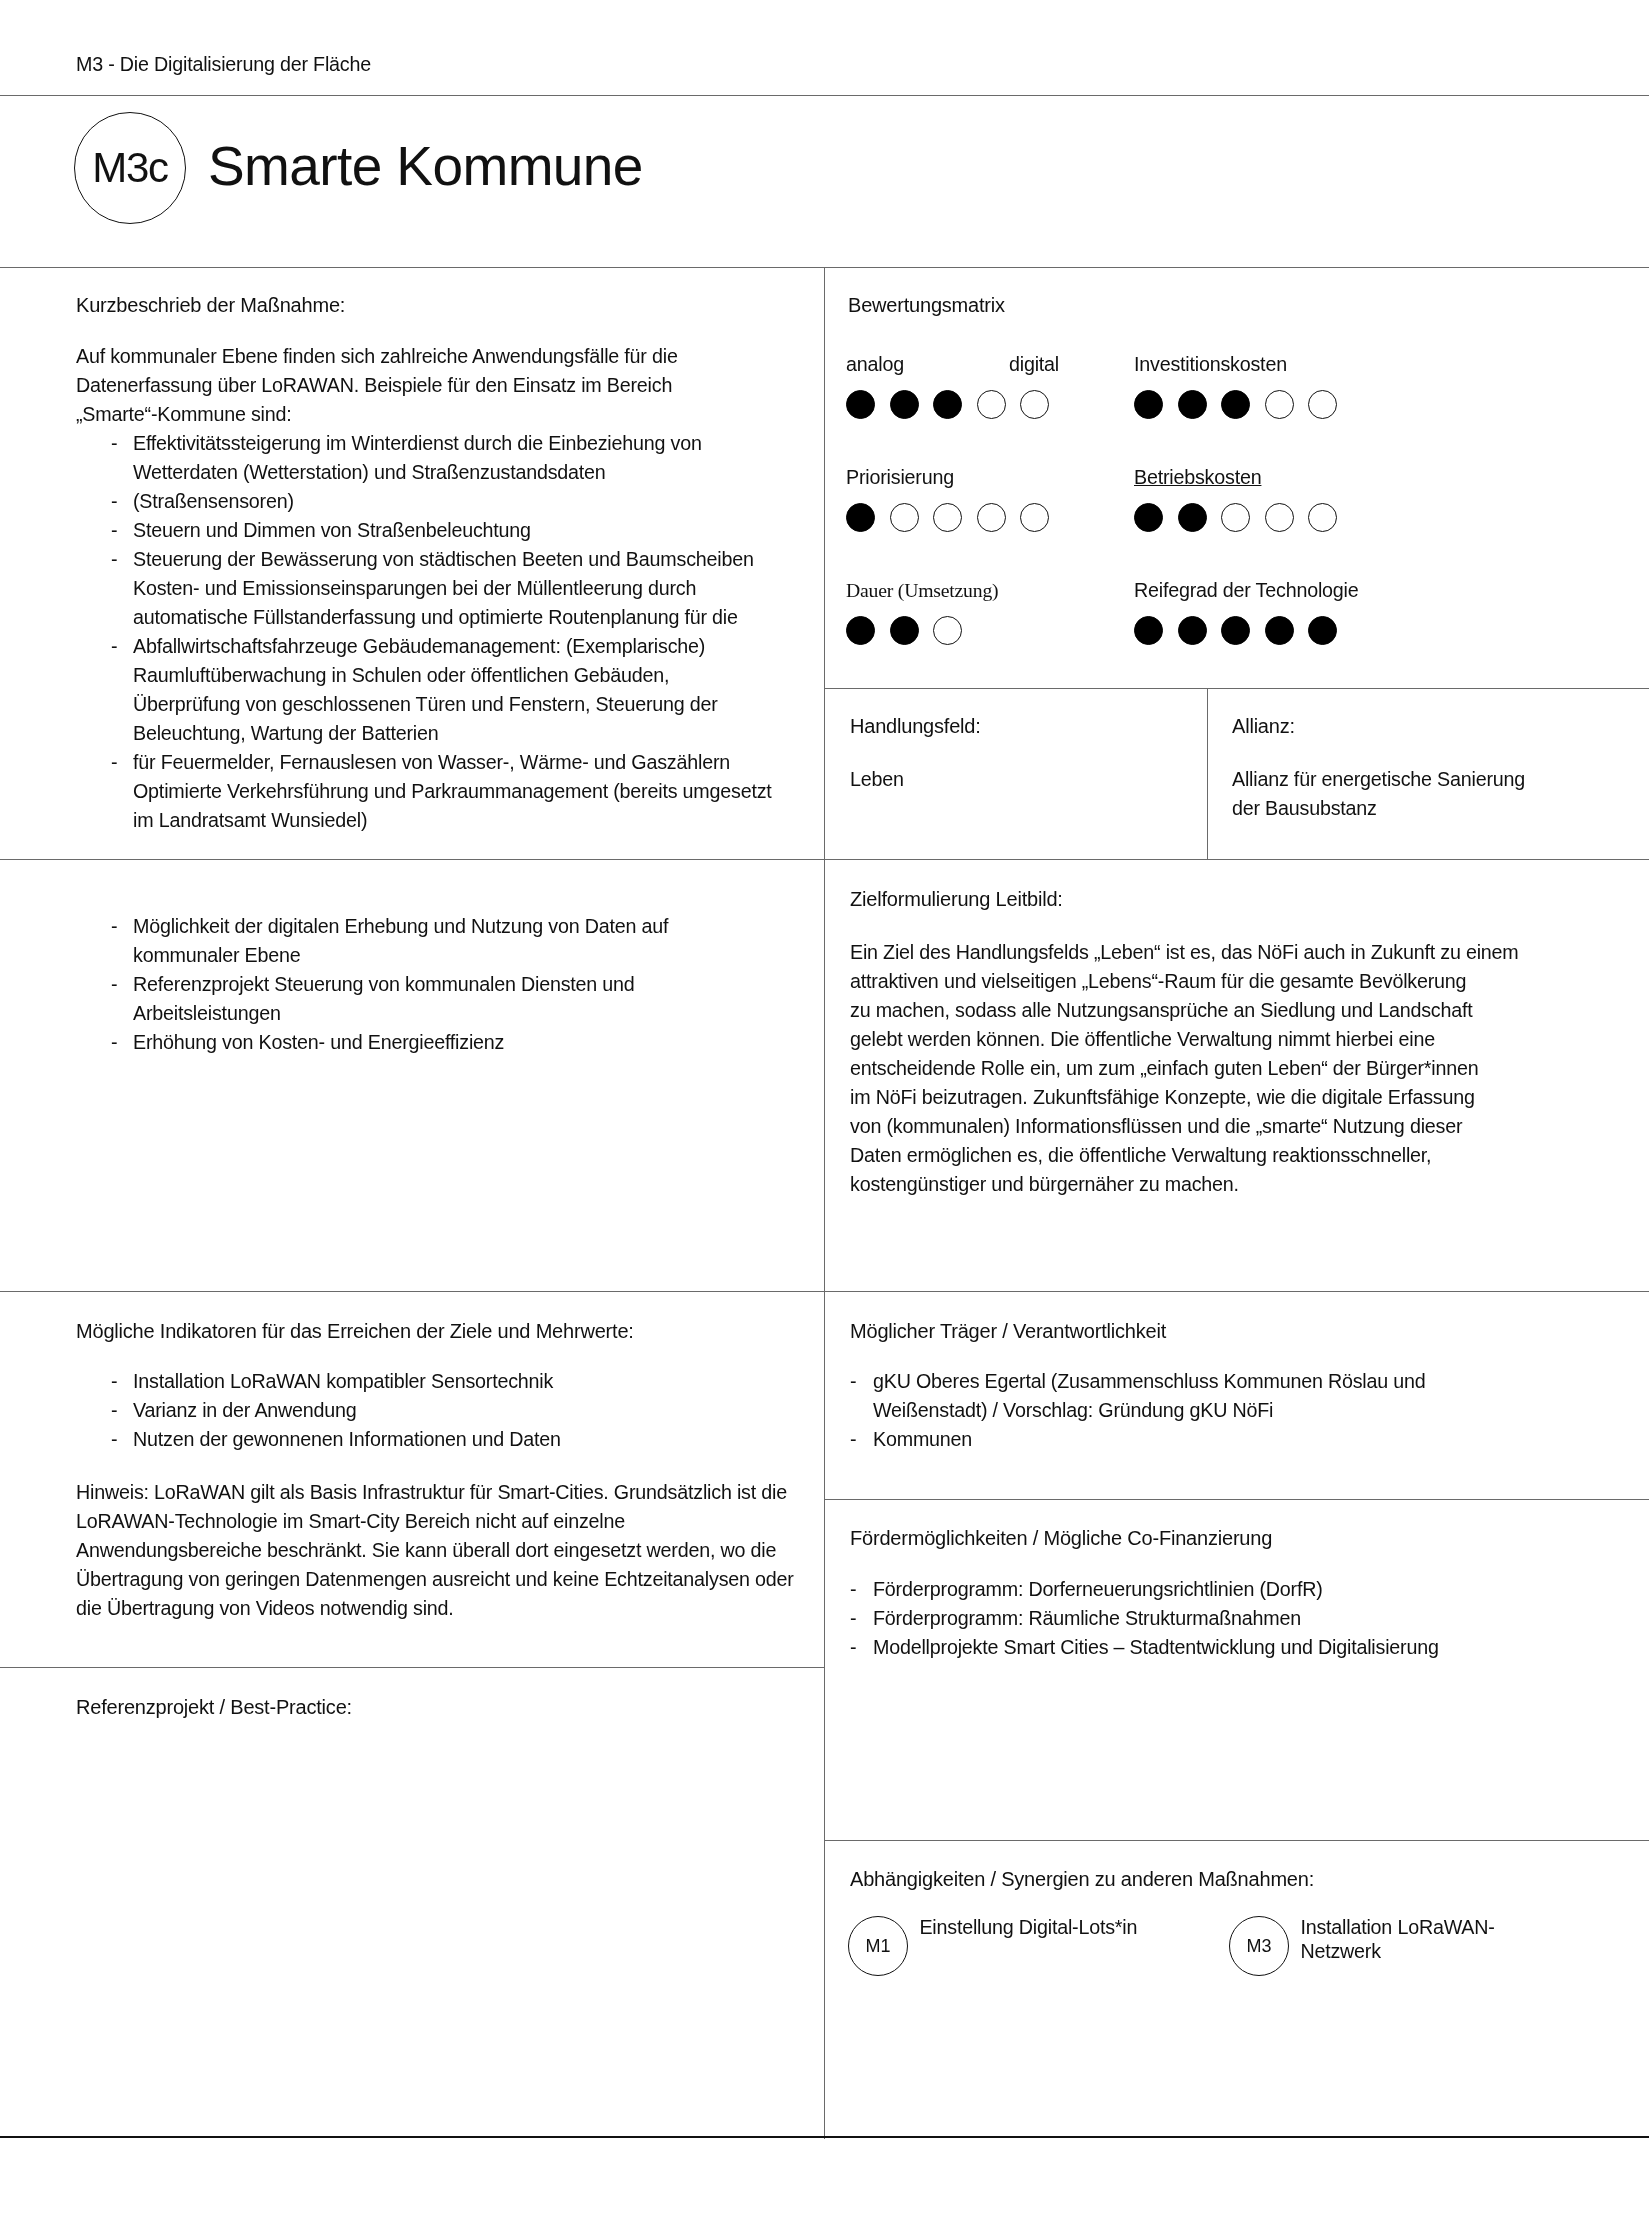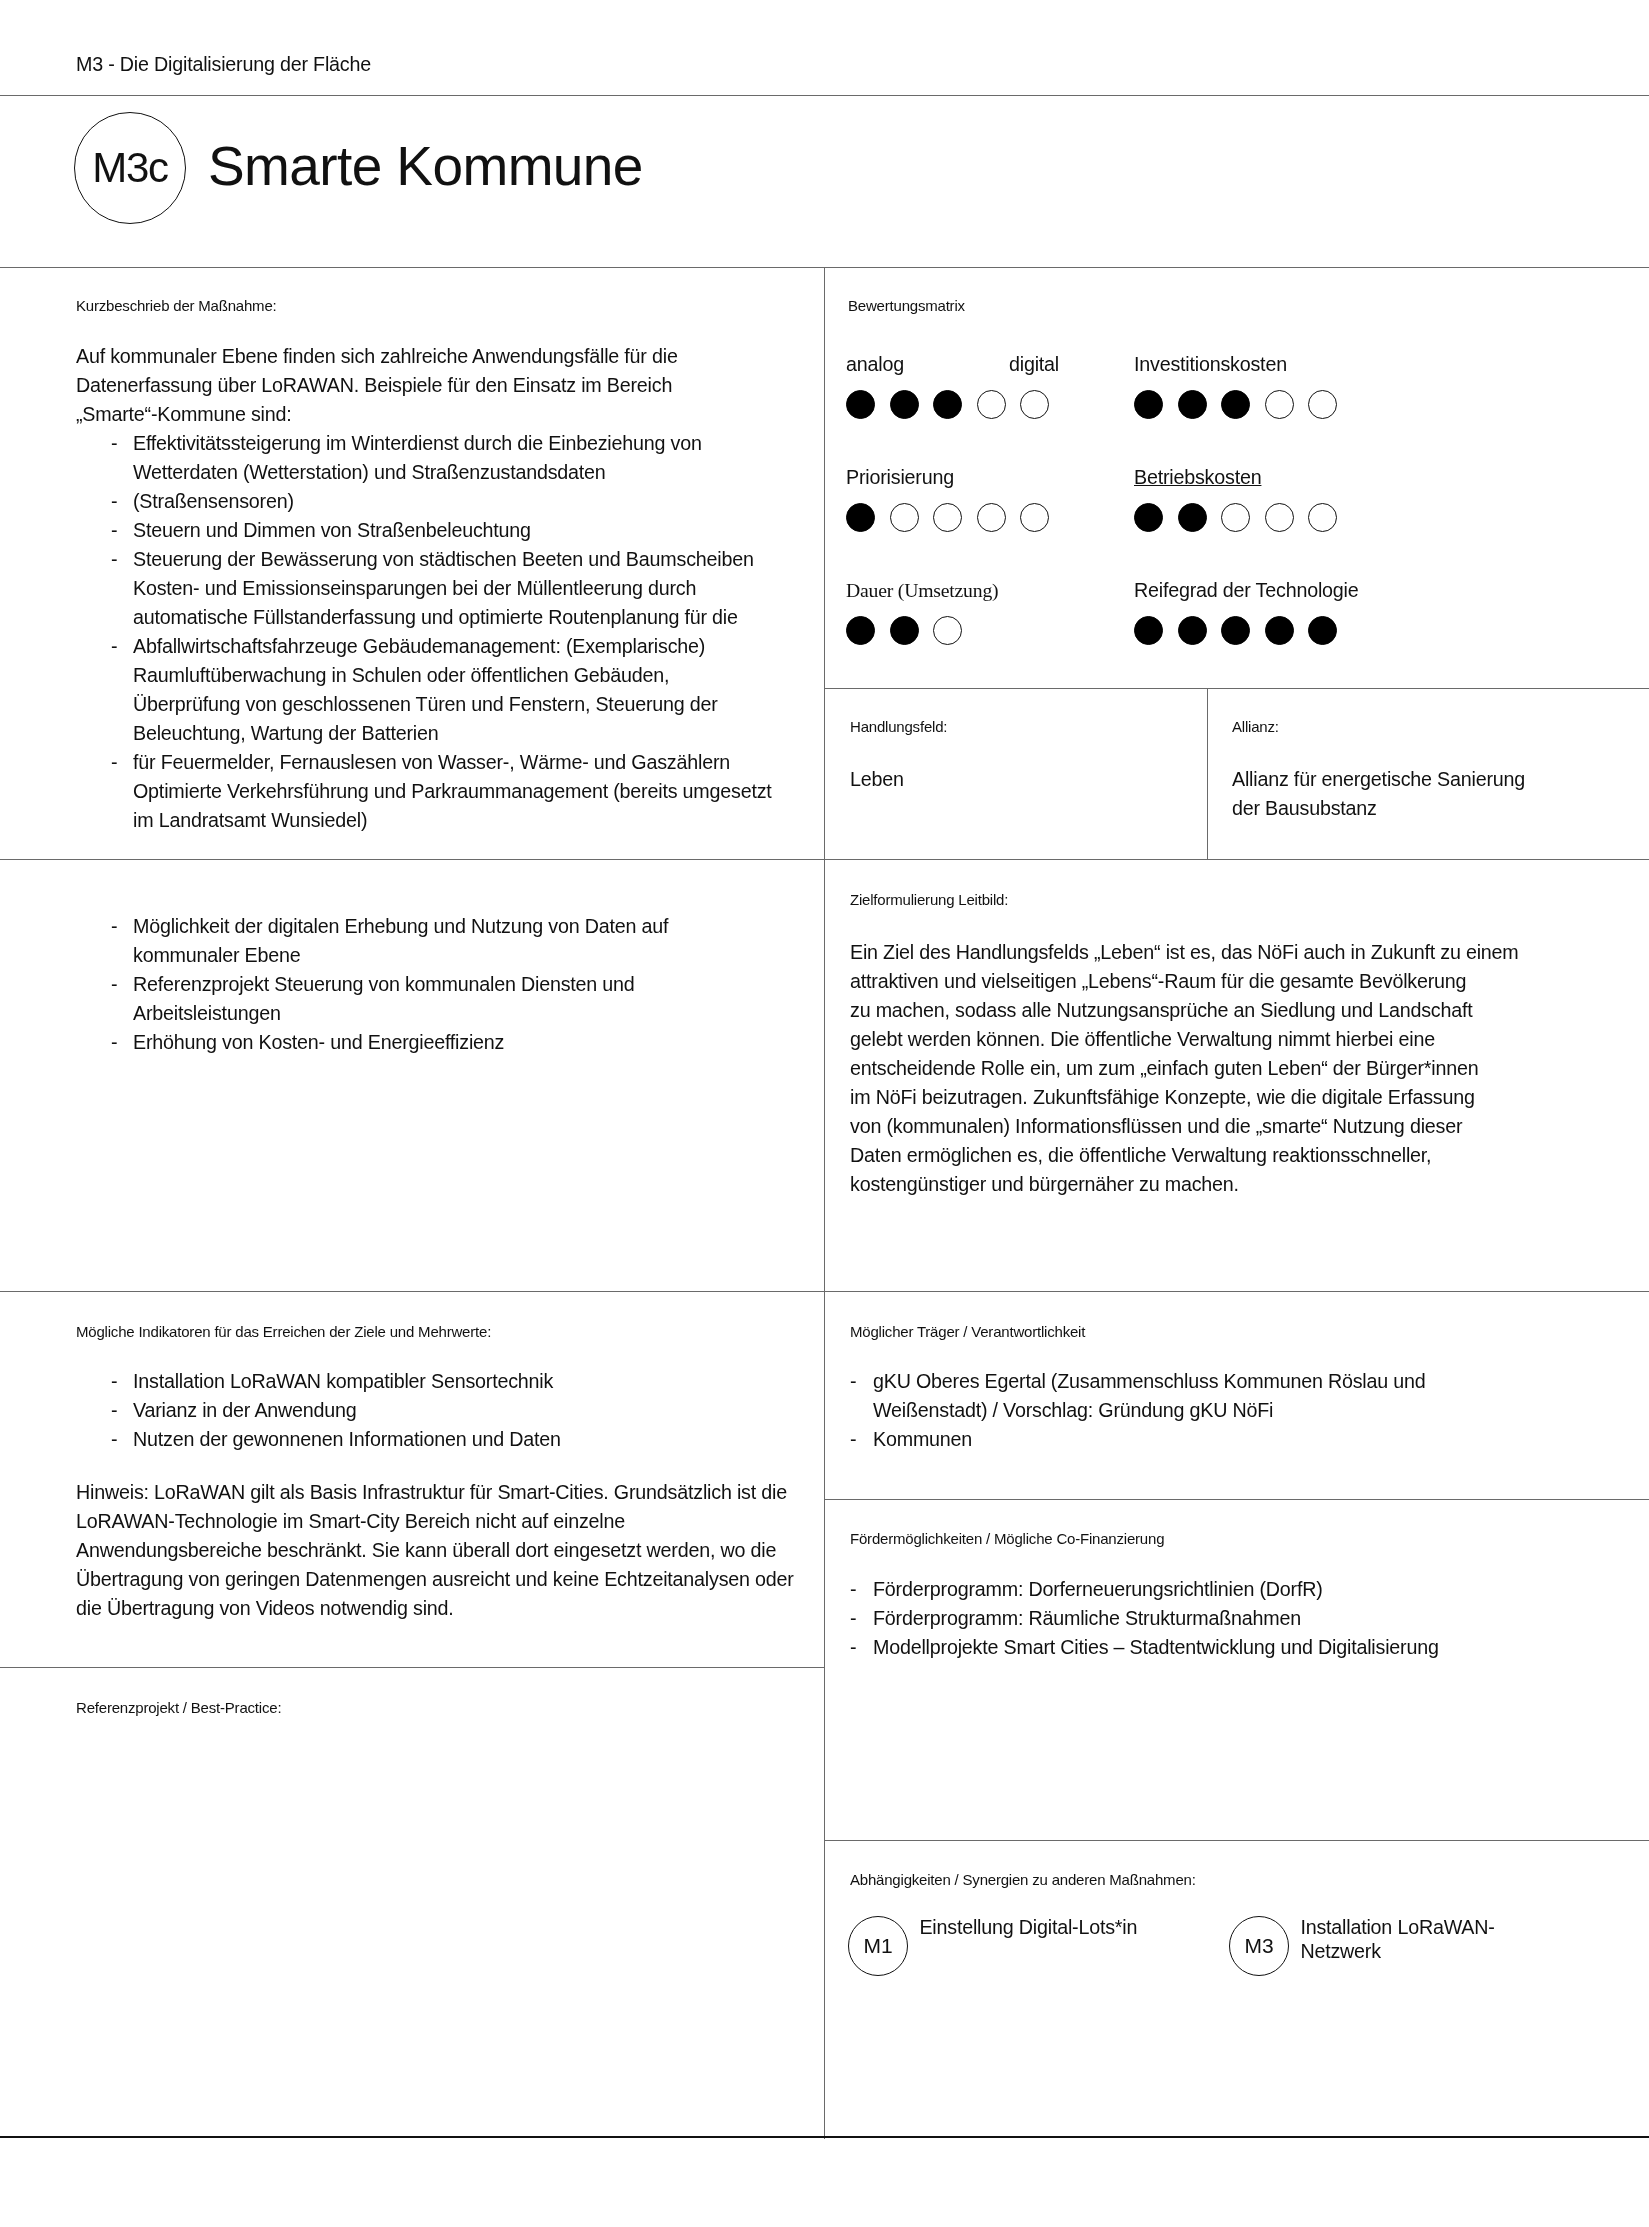--- a/index.html
+++ b/index.html
@@ -2,40 +2,40 @@
 <html style="font-size:10.2px"><head>
 <meta charset="utf-8">
 <style>
   html, body { margin:0; padding:0; background:#fff; }
   body { width:1650px; height:2227px; position:relative; overflow:hidden;
          font-family:"Liberation Sans", sans-serif; color:#111; }
   .abs { position:absolute; }
   .hline { position:absolute; height:1.3px; background:#6a6a6a; }
   .vline { position:absolute; width:1.3px; background:#6a6a6a; }
   .txt { font-size:19.7px; line-height:29px; letter-spacing:-0.2px; }
-  .head { font-size:15px; line-height:25.4px; letter-spacing:-0.2px; }
+  .head { font-size:20px; line-height:25.4px; letter-spacing:-0.2px; }
   .breadcrumb { left:76px; top:53px; font-size:19.7px; letter-spacing:-0.2px; }
   .badge-big { left:74px; top:112px; width:112px; height:112px; border:1.3px solid #111;
                border-radius:50%; box-sizing:border-box; display:flex; align-items:center;
                justify-content:center; font-size:42px; letter-spacing:-1.3px; }
   .title { left:208px; top:138px; font-size:55px; letter-spacing:-0.6px; font-weight:500; line-height:57px; }
   ul.dash { list-style:none; margin:0; padding:0; }
   ul.dash li { position:relative; padding-left:57px; }
   ul.dash li::before { content:"-"; position:absolute; left:35px; top:0; }
   ul.dash.tight li { padding-left:23px; }
   ul.dash.tight li::before { left:0; }
   .dots { display:flex; gap:14.6px; }
   .dot { width:29px; height:29px; border-radius:50%; box-sizing:border-box; border:1.3px solid #111; }
   .dot.on { background:#000; border-color:#000; }
   .rating { position:absolute; width:267px; }
   .rating .lbl { font-size:19.7px; line-height:25.4px; letter-spacing:-0.2px; display:flex; justify-content:space-between; width:213px; }
   .rating .dots { margin-top:12.7px; }
   .dep { position:absolute; display:flex; align-items:flex-start; }
   .dep .circ { width:60px; height:60px; border:1.3px solid #111; border-radius:50%; box-sizing:border-box;
-               display:flex; align-items:center; justify-content:center; font-size:21px; flex:none; }
+               display:flex; align-items:center; justify-content:center; font-size:18px; flex:none; }
   .dep .dtxt { margin-left:11.4px; margin-top:0; font-size:19.7px; line-height:23.5px; letter-spacing:-0.2px; }
   a.link { color:#111; text-decoration:none; }
 </style>
 </head>
 <body>
 
 <div class="abs breadcrumb">M3 - Die Digitalisierung der Fläche</div>
 <div class="hline" style="left:0;top:95px;width:1650px;"></div>
 <div class="abs badge-big">
   <span>M3c</span>

